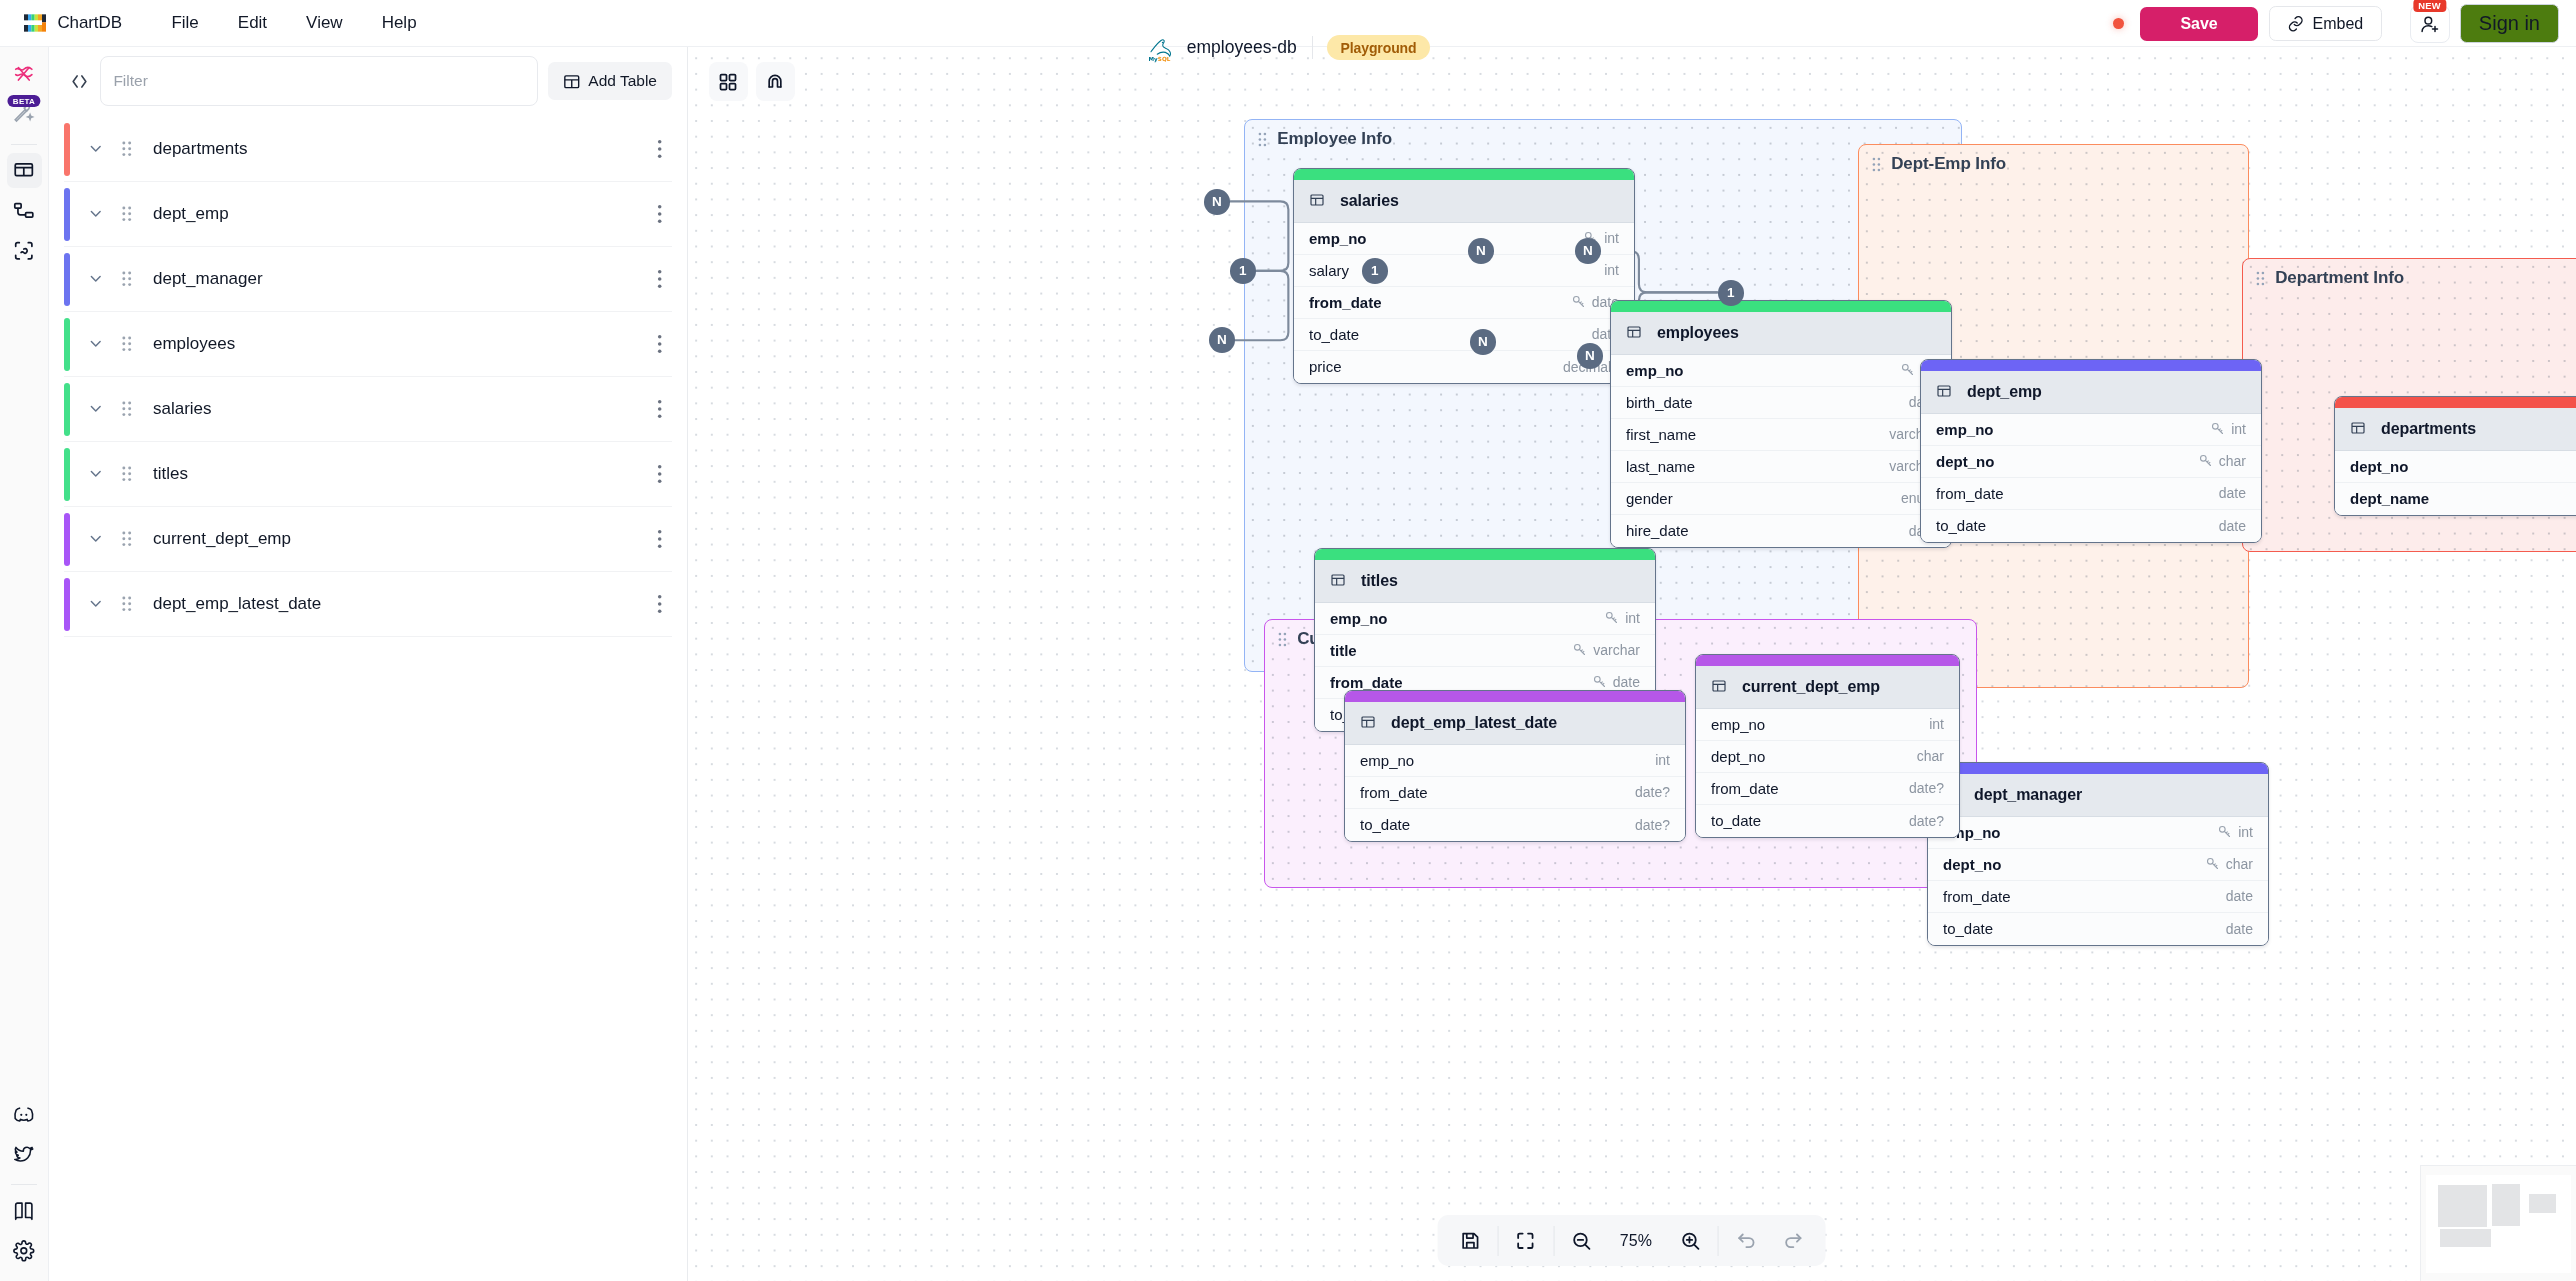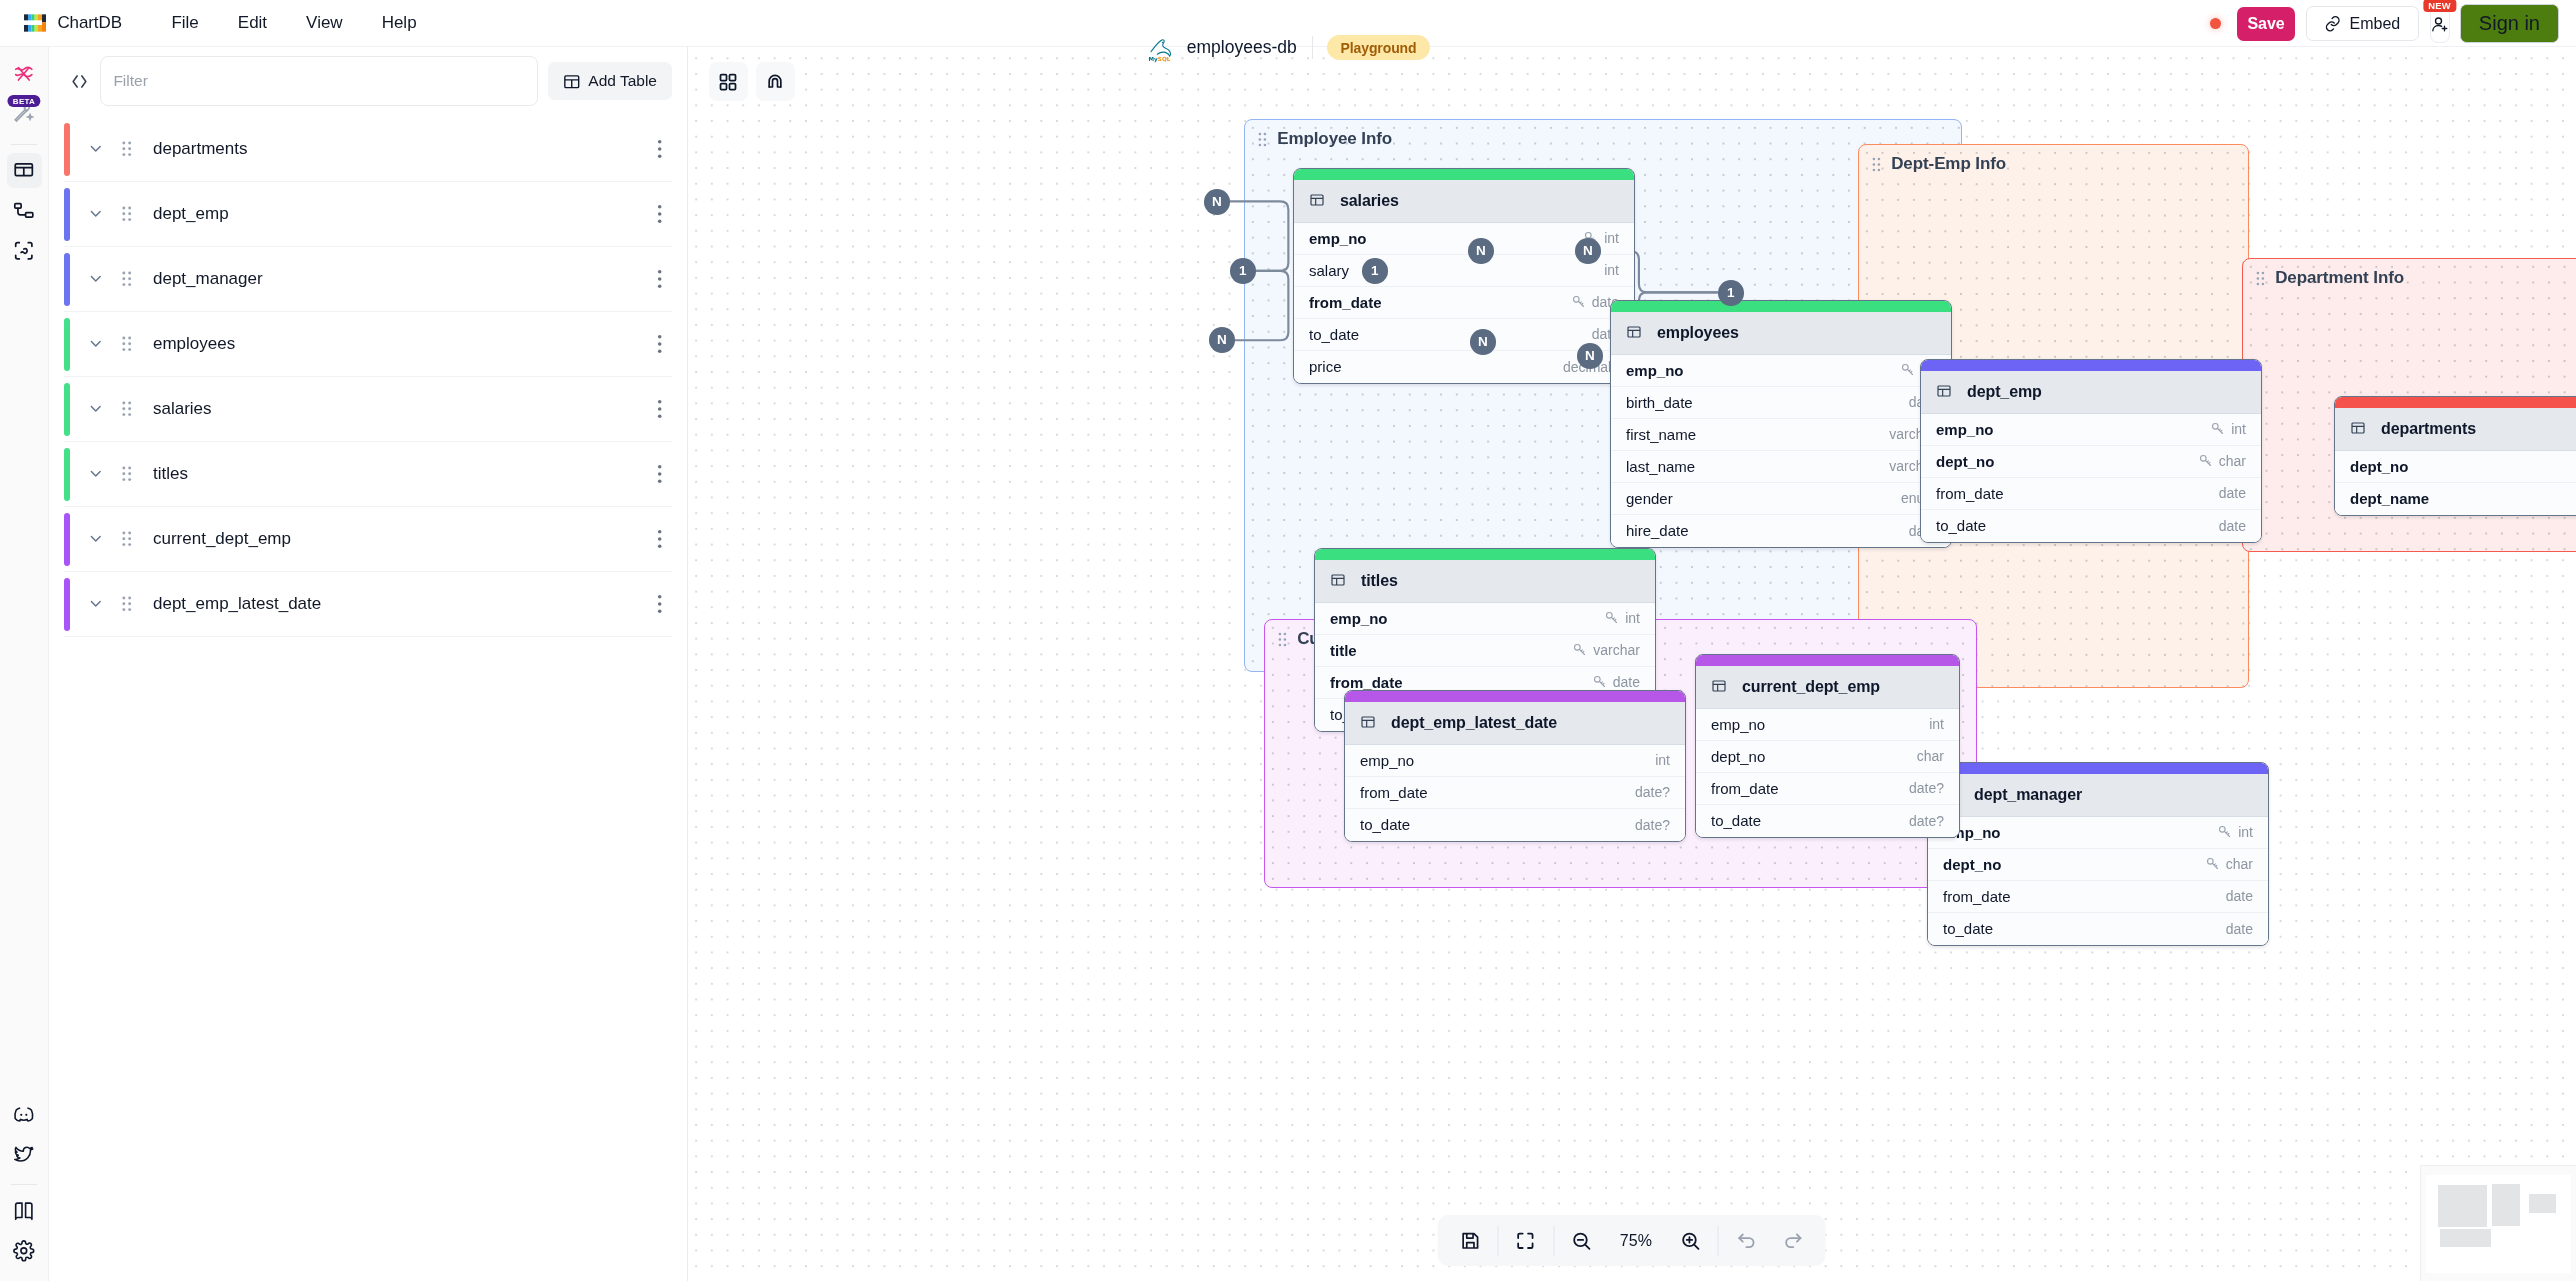--- a/index.html
+++ b/index.html
@@ -34,34 +34,34 @@
   .title-sep { width:0.7px; height:23px; background:#e5e7eb; margin:0 4px; }
   .playground-badge {
     background:#fde8a8; color:#a15c07; font-size:14px; font-weight:600;
     padding:4.7px 13.5px; border-radius:673px; letter-spacing:-0.1px;
   }
 
   .topright { position:absolute; right:17.5px; top:0; height:47px; display:flex; align-items:center; gap:10.8px; }
   .dirty-dot { width:10.8px; height:10.8px; border-radius:50%; background:#f1543f; box-shadow:0 0 6.7px 1.3px rgba(241,84,63,.25); margin-right:5.4px; }
   .btn-save {
     background:#d61f69; color:#fff; font-size:16px; font-weight:600;
-    border:none; border-radius:6.7px; padding:8px 10px; cursor:pointer;
+    border:none; border-radius:6.7px; padding:8px 40px; cursor:pointer;
   }
   .btn-embed {
     background:#fff; color:#111827; font-size:16px; font-weight:400;
     border:0.7px solid #e5e7eb; border-radius:6.7px; padding:7.4px 17.5px; cursor:pointer;
     display:flex; align-items:center; gap:8px;
   }
   .btn-signin {
     background:#4d7c0f; color:#111827; font-size:20px; border:0.7px solid #cdd4de;
     border-radius:6.7px; padding:7.4px 17.5px; cursor:pointer;
   }
   .userbtn {
-    position:relative; width:20px; height:38px; border:0.7px solid #e9ecf1; border-radius:8px;
-    background:#fff; display:flex; align-items:center; justify-content:center; cursor:pointer;
+    position:relative; width:40px; height:38px; border:0.7px solid #e9ecf1; border-radius:8px;
+    background:#fff; display:flex; align-items:center; justify-content:center; cursor:pointer;margin-left:17px;
   }
   .new-badge {
     position:absolute; top:-6.7px; left:50%; transform:translateX(-50%);
     background:#e8392b; color:#fff; font-size:9.4px; font-weight:700;
     padding:1.3px 5.4px; border-radius:4px; letter-spacing:0.2px;
   }
 
   
   .rail {
     position:absolute; left:0; top:47px; width:49px; height:1235px;

